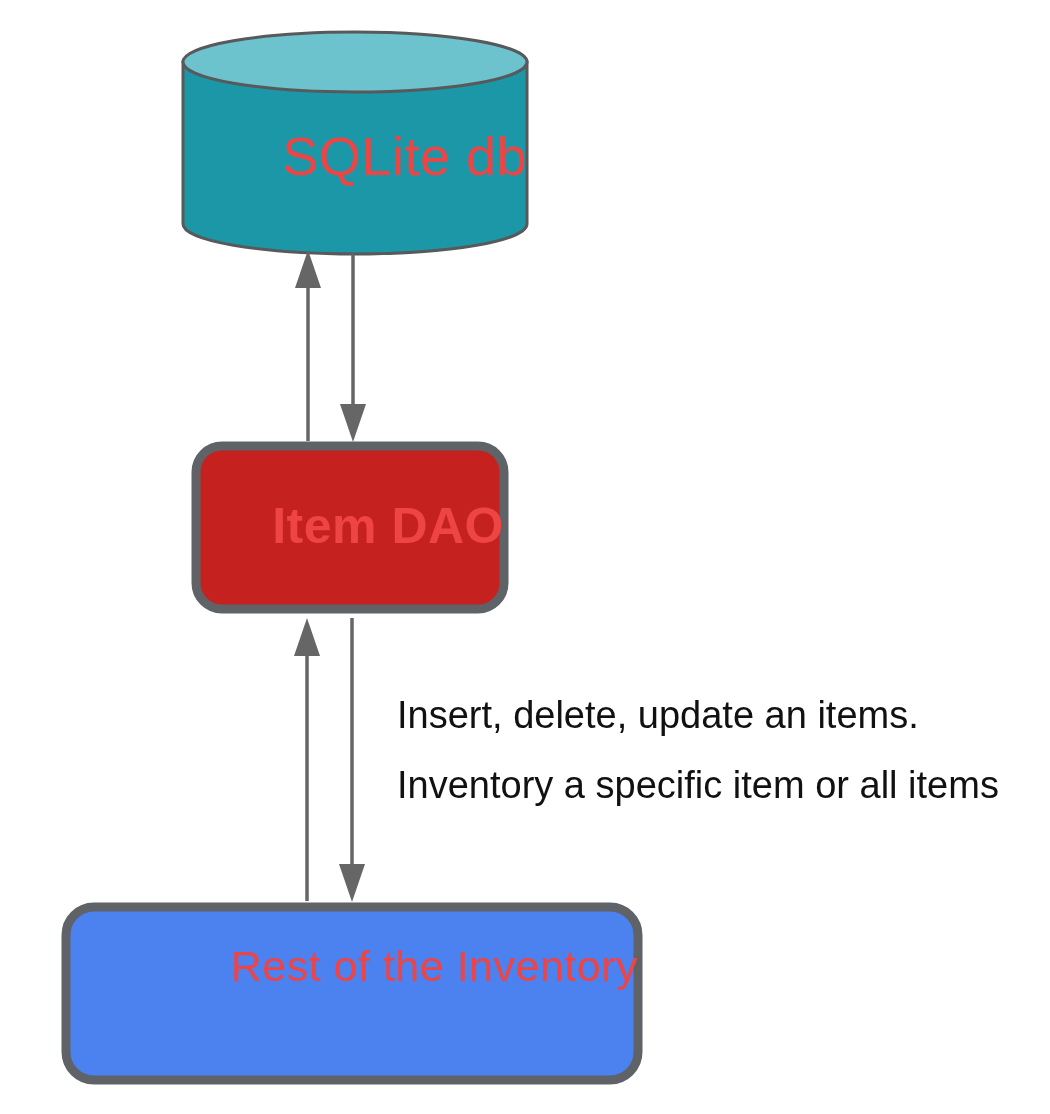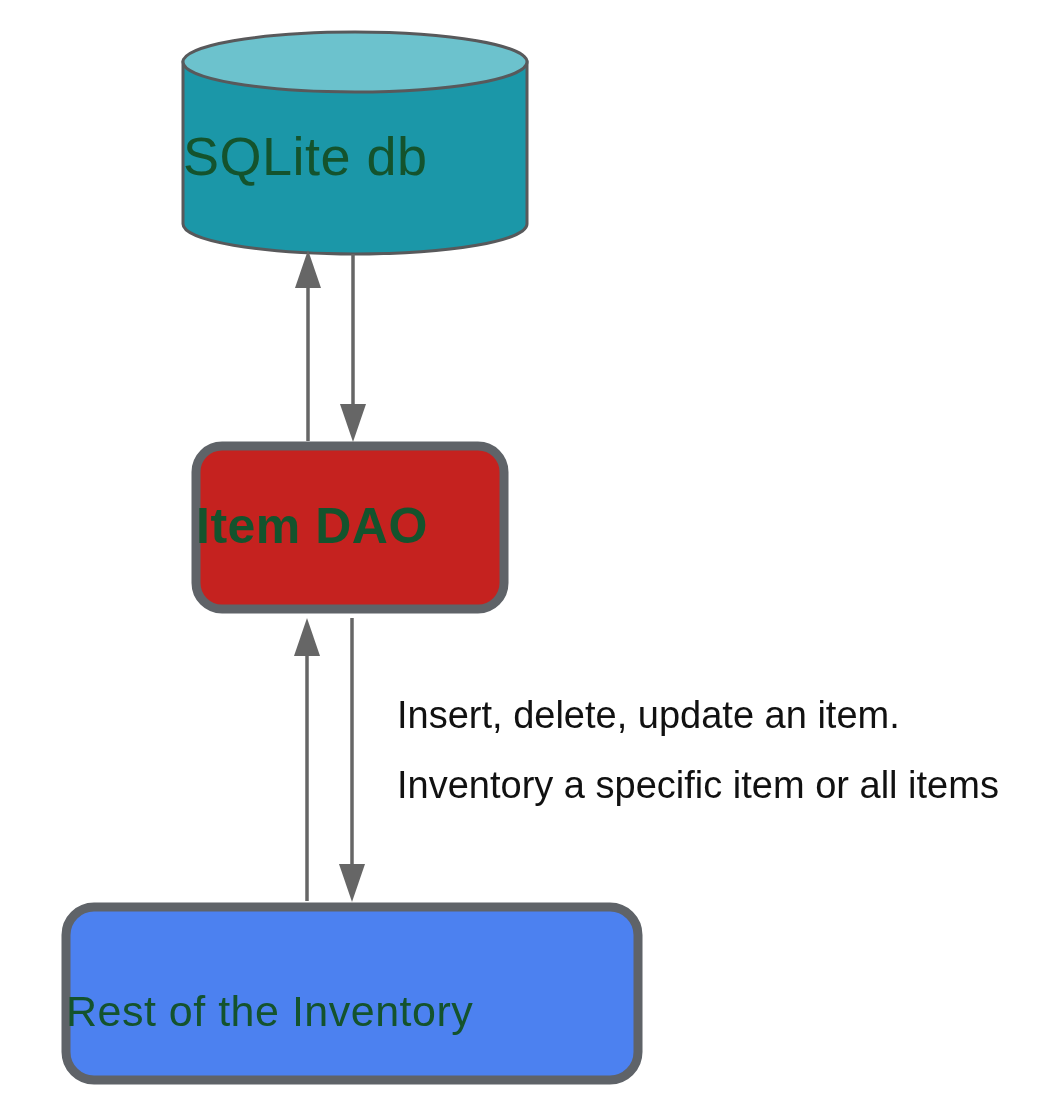--- a/index.html
+++ b/index.html
@@ -7,29 +7,29 @@
   .canvas {
     position: relative;
     width: 1050px;
     height: 1114px;
     background: #ffffff;
     overflow: hidden;
   }
   .canvas svg { position: absolute; left: 0; top: 0; }
   .label {
     position: absolute;
-    text-align: left;
-    color: #14532d;
+    text-align: right;
+    color: #ef4444;
     font-weight: 400;
     letter-spacing: 0.5px;
     white-space: nowrap;
   }
   .sqlite-label   { left: 183px; top: 125px; width: 344px; font-size: 54px; }
   .dao-label      { left: 196px; top: 497px; width: 308px; font-size: 50px; font-weight: bold; }
-  .app-label      { left: 66px;  top: 940px; width: 572px; font-size: 43px; line-height: 53px; margin-top: 45px; }
+  .app-label      { left: 66px;  top: 940px; width: 572px; font-size: 43px; line-height: 53px; }
   .annotation {
     position: absolute;
     left: 397px;
     color: #111111;
     font-size: 38px;
     text-align: left;
     white-space: nowrap;
   }
   .annotation-line1 { top: 694px; }
   .annotation-line2 { top: 764px; }
@@ -70,17 +70,17 @@
   </svg>
 
   <div class="label sqlite-label">SQLite db</div>
 
   <div class="label dao-label">Item DAO</div>
 
   <div class="label app-label">
     <div>Rest of the Inventory</div>
   </div>
 
-  <div class="annotation annotation-line1">Insert, delete, update an item.</div>
+  <div class="annotation annotation-line1">Insert, delete, update an items.</div>
 
   <div class="annotation annotation-line2">Inventory a specific item or all items</div>
 
 </div>
 
 </body></html>

